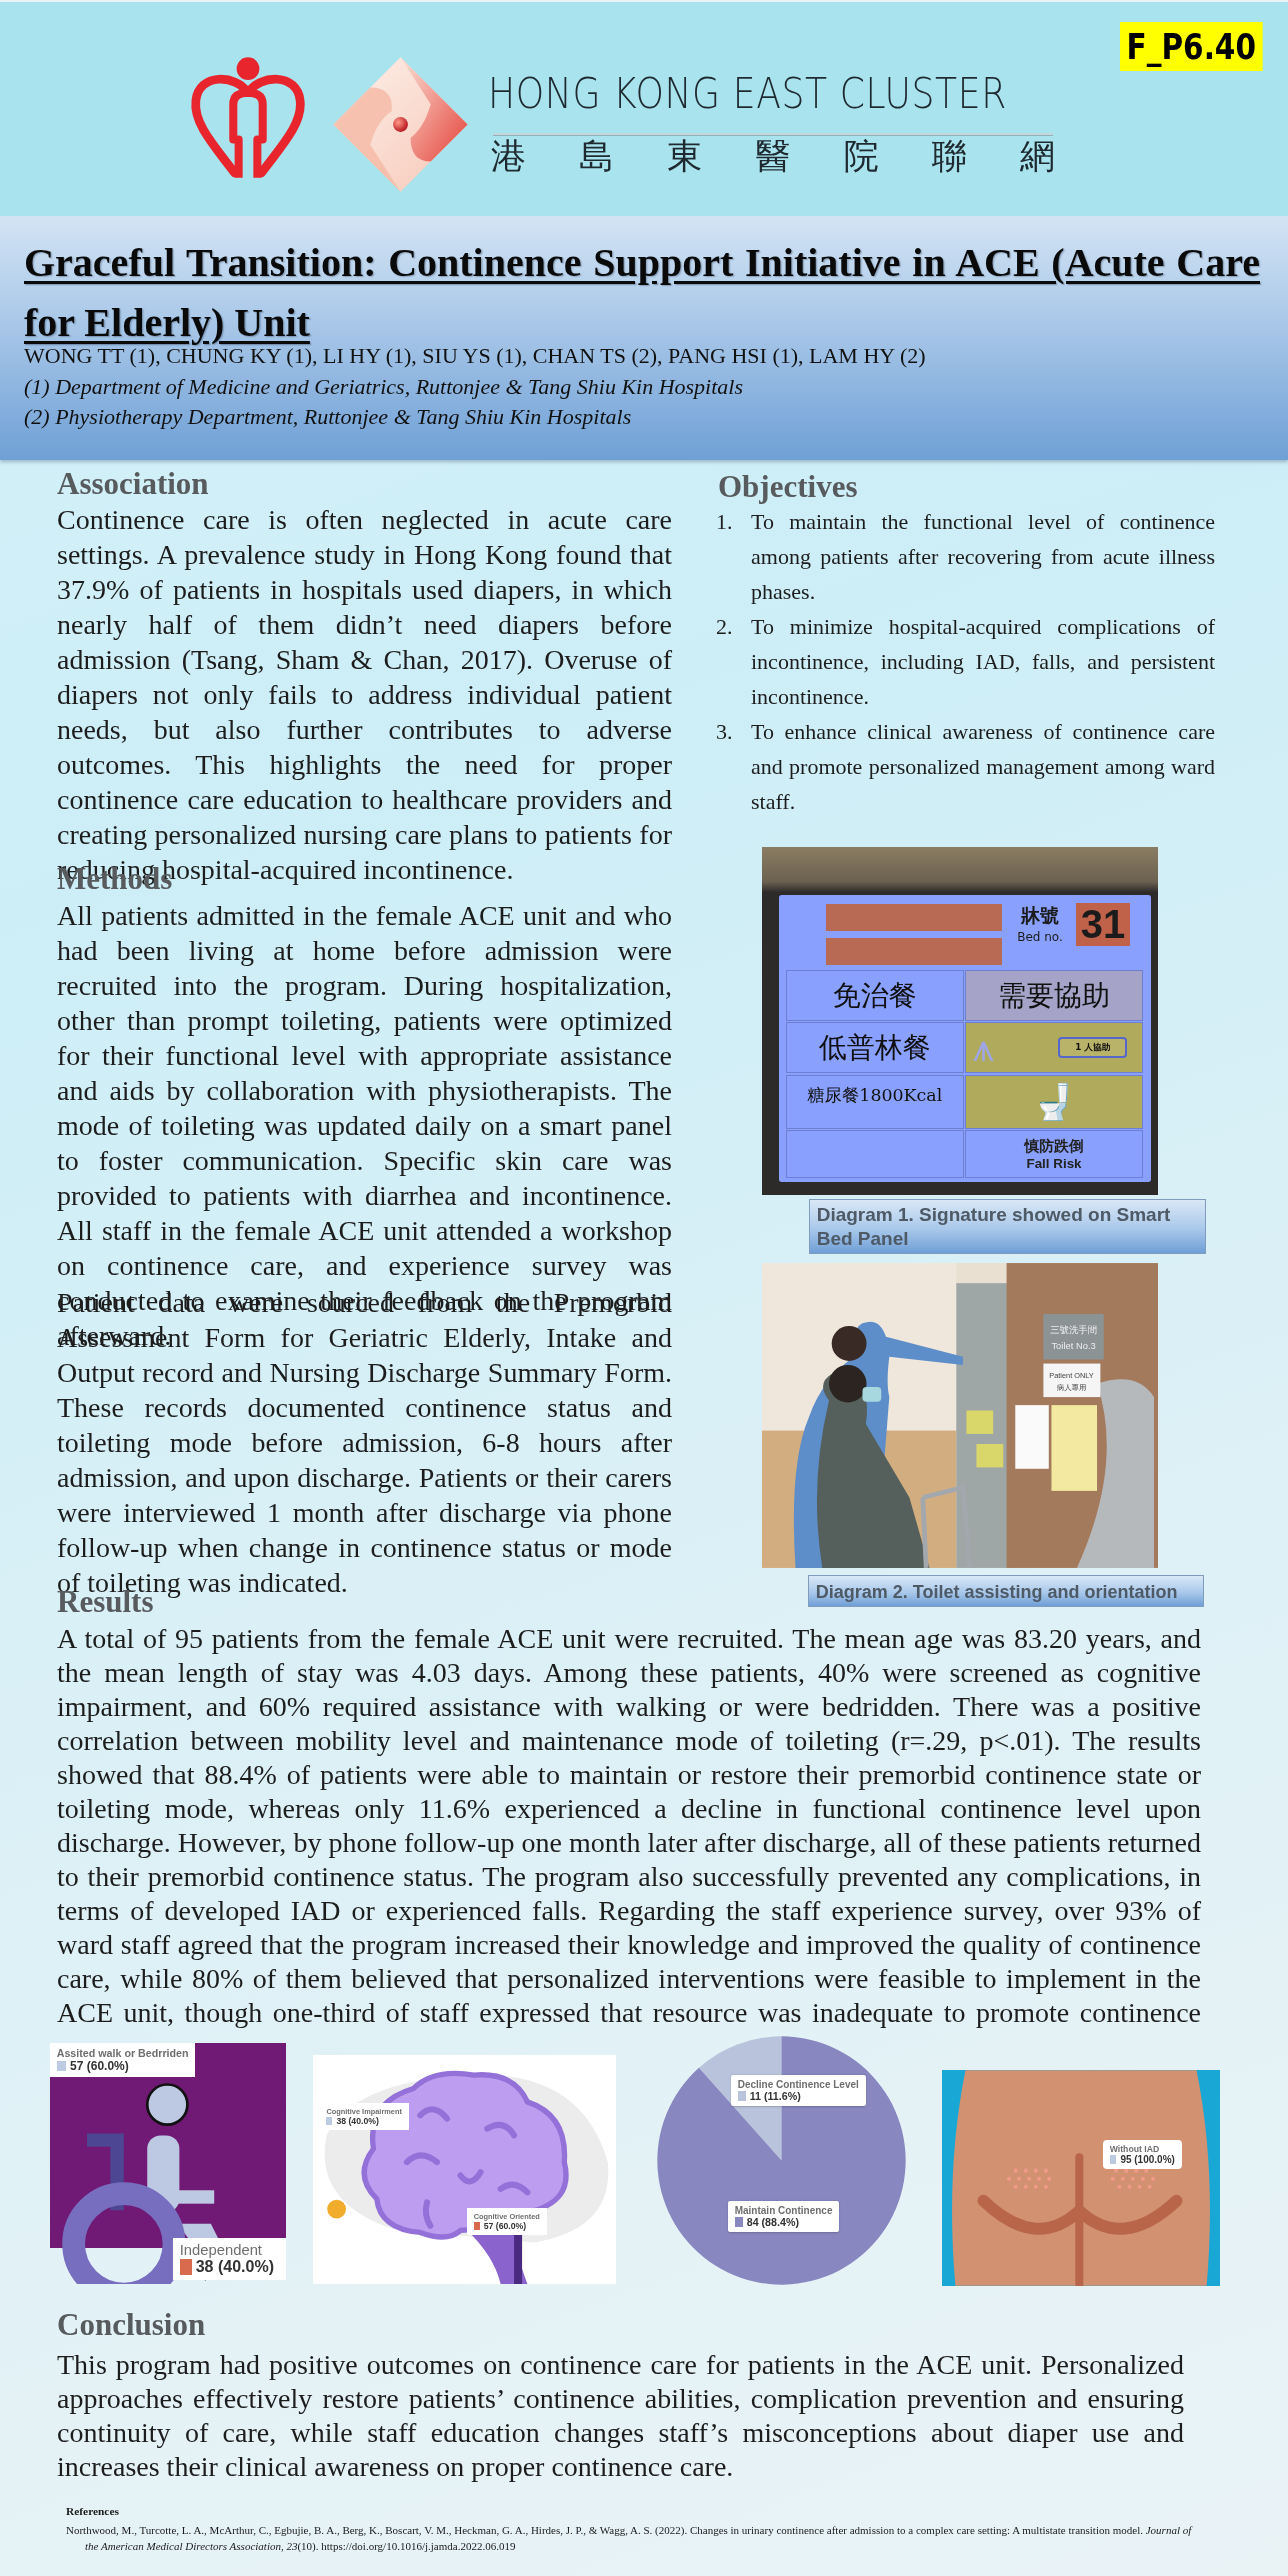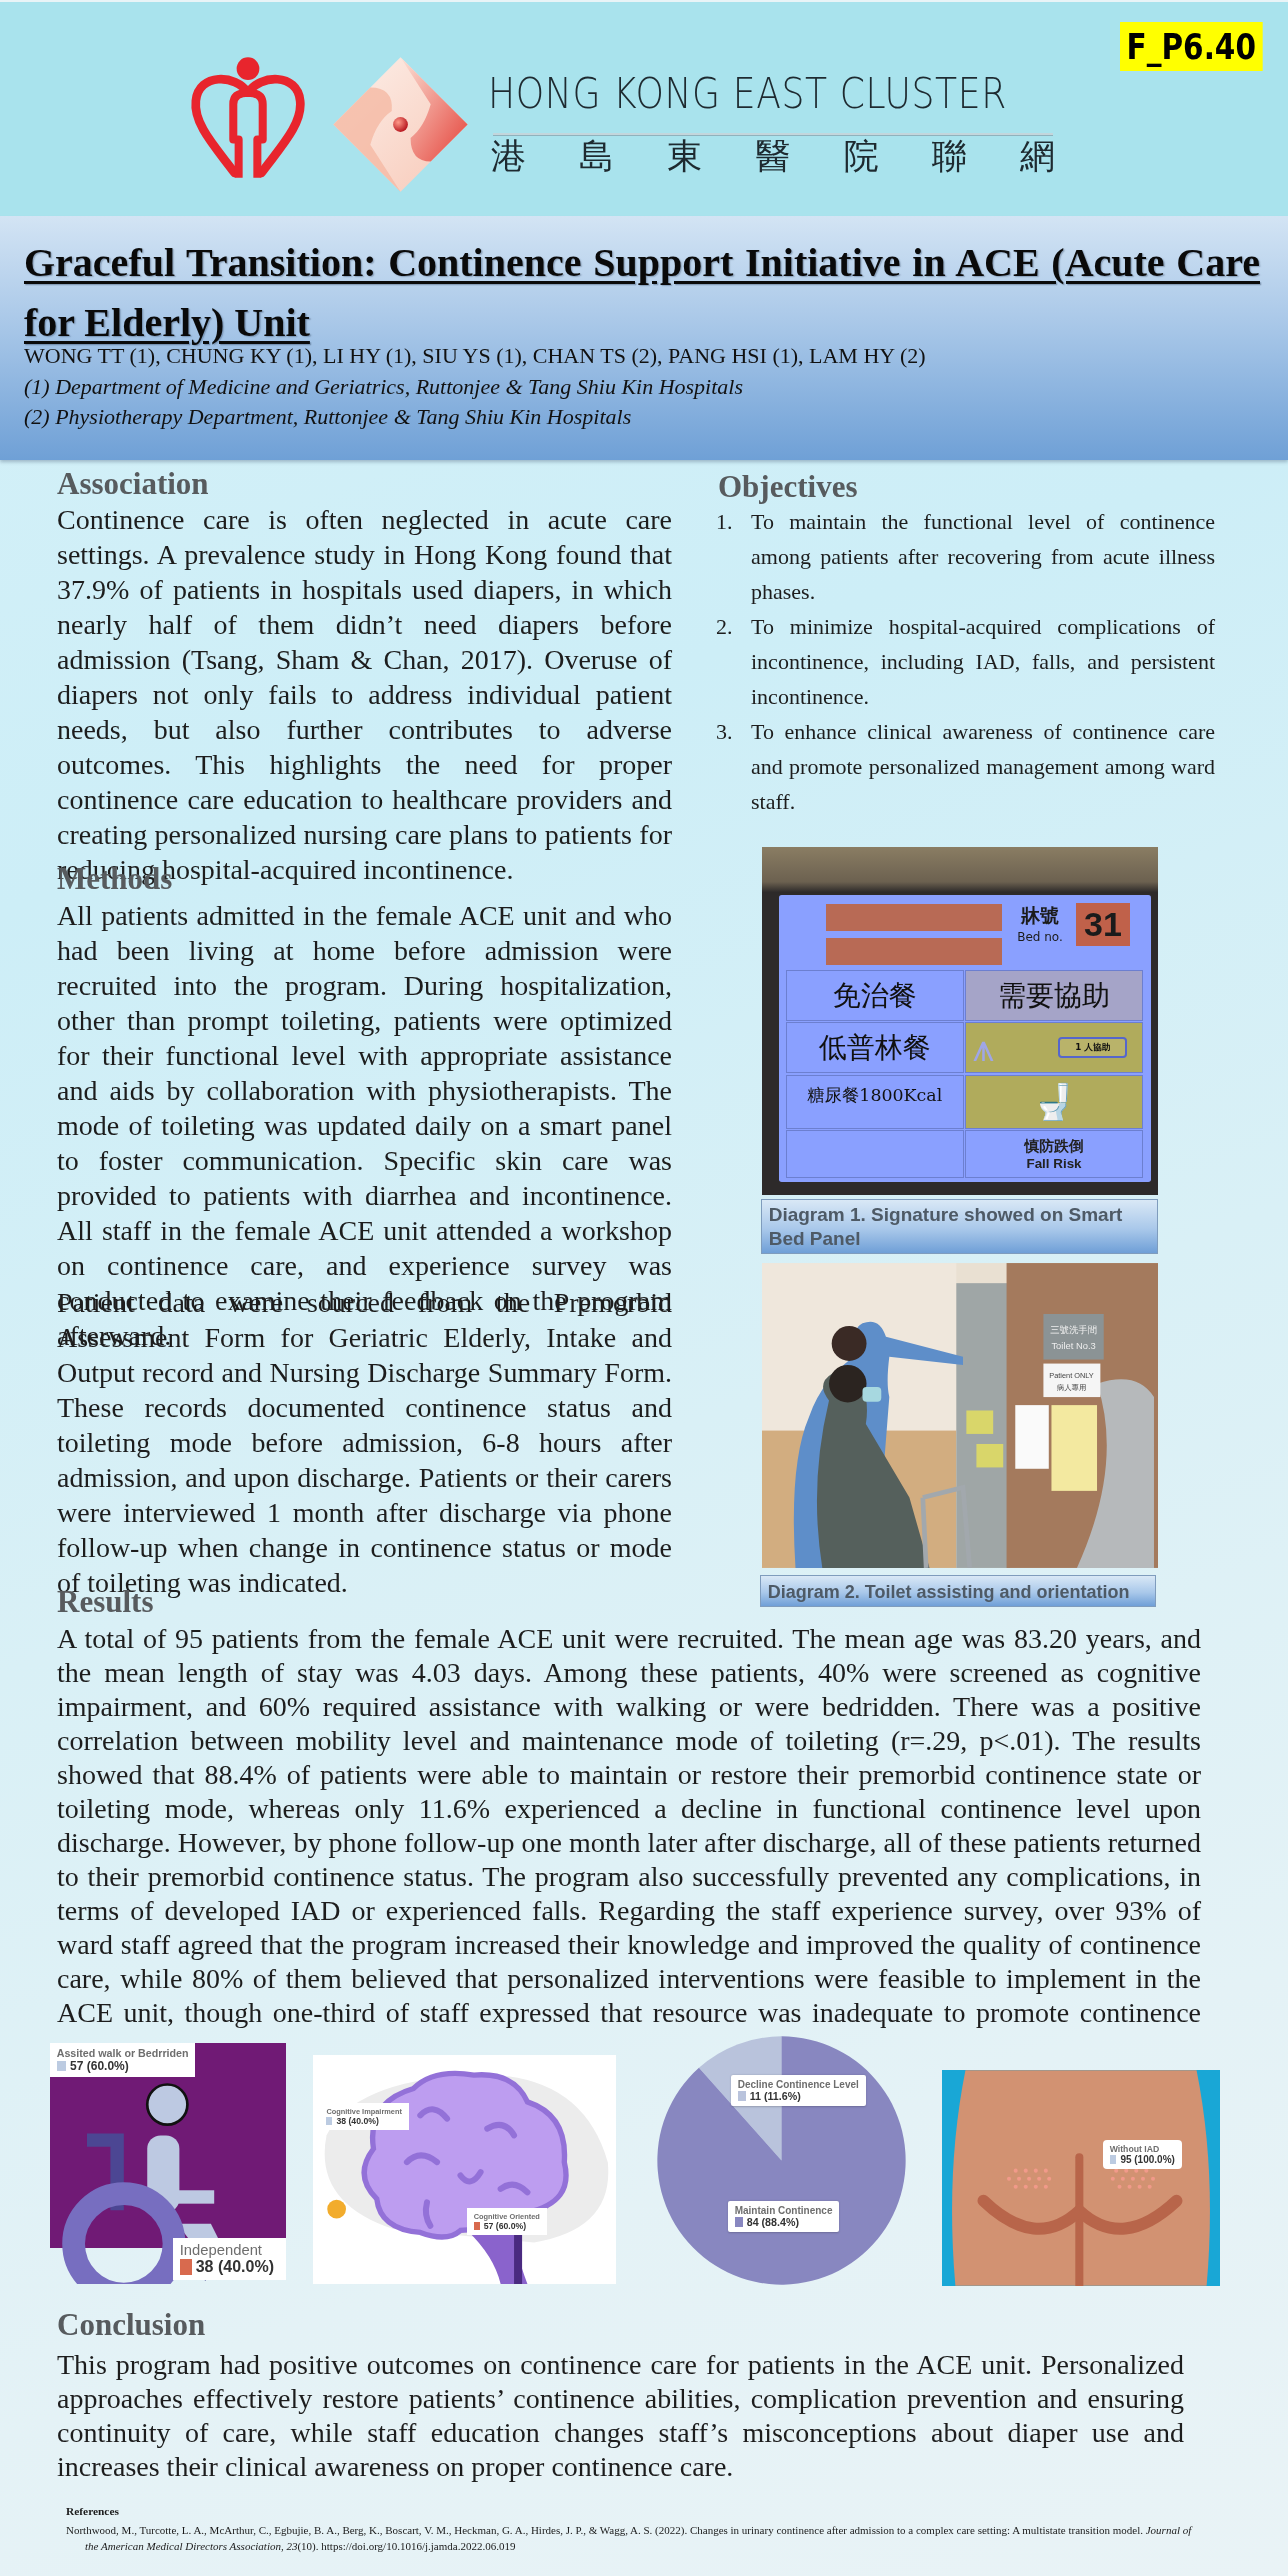--- a/index.html
+++ b/index.html
@@ -81,21 +81,21 @@
   #methods-h { left: 57px; top: 860px; }
   #methods-p1 { left: 57px; top: 898px; width: 615px; }
   #methods-p2 { left: 57px; top: 1285px; width: 615px; }
 
   
   .photo { position: absolute; overflow: hidden; }
   #fig1-photo { left: 762px; top: 847px; width: 396px; height: 348px; background: linear-gradient(180deg,#8a7d63 0%,#6c6150 10%,#2d2a2a 13%,#2d2a2a 100%); }
   .caption {
     position: absolute; font-family: "Liberation Sans", sans-serif; font-weight: bold;
     color: #4e5a66; background: linear-gradient(180deg, #d9e8f6 0%, #a9c8ea 55%, #6f9fd7 100%);
-    border: 0.7px solid #7f9cbd; padding: 2.7px 6.7px; line-height: 24px;
+    border: 0.7px solid #7f9cbd; padding: 2.7px 6.7px; line-height: 24px; margin-left: 48px;
   }
   #fig1-caption { left: 761px; top: 1199px; width: 397px; height: 55px; font-size: 19px; line-height: 24px; padding-top: 2.7px; }
   #fig2-photo { left: 762px; top: 1263px; width: 396px; height: 305px; }
   #fig2-caption { left: 760px; top: 1575px; width: 396px; height: 32px; font-size: 18px; line-height: 27px; }
 
   
   .panel-screen { position: absolute; left: 17px; top: 48px; width: 372px; height: 287px; background: #8aa0ff; border-radius: 2.7px; }
   .panel-cell { position: absolute; border: 0.7px solid #6c7fd0; font-family: "DejaVu Sans", sans-serif; color: #111; display: flex; align-items: center; justify-content: center; }
 
   #results-h { left: 57px; top: 1583px; }
@@ -190,21 +190,21 @@
 <div id="methods-h" class="sec-h">Methods</div>
 <div id="methods-p1" class="body-text">All patients admitted in the female ACE unit and who had been living at home before admission were recruited into the program. During hospitalization, other than prompt toileting, patients were optimized for their functional level with appropriate assistance and aids by collaboration with physiotherapists. The mode of toileting was updated daily on a smart panel to foster communication. Specific skin care was provided to patients with diarrhea and incontinence. All staff in the female ACE unit attended a workshop on continence care, and experience survey was conducted to examine their feedback on the program afterward.</div>
 <div id="methods-p2" class="body-text">Patient data were sourced from the Premorbid Assessment Form for Geriatric Elderly, Intake and Output record and Nursing Discharge Summary Form. These records documented continence status and toileting mode before admission, 6-8 hours after admission, and upon discharge. Patients or their carers were interviewed 1 month after discharge via phone follow-up when change in continence status or mode of toileting was indicated.</div>
 
 <div id="fig1-photo" class="photo">
   <div class="panel-screen">
     <div class="abs" style="left:47px;top:9.4px;width:176px;height:27px;background:#b86a55;"></div>
     <div class="abs" style="left:47px;top:43px;width:176px;height:27px;background:#b86a55;"></div>
     <div class="abs" style="left:231px;top:8px;width:60px;text-align:center;font-family:'DejaVu Sans',sans-serif;font-weight:bold;font-size:19px;">牀號</div>
     <div class="abs" style="left:231px;top:35px;width:60px;text-align:center;font-family:'DejaVu Sans',sans-serif;font-size:12px;">Bed no.</div>
-    <div class="abs" style="left:297px;top:8px;width:54px;height:43px;background:#c0614a;font-family:'Liberation Sans',sans-serif;font-size:34px;font-weight:bold;text-align:center;line-height:43px;">31</div>
+    <div class="abs" style="left:297px;top:8px;width:54px;height:43px;background:#c0614a;font-family:'Liberation Sans',sans-serif;font-size:40px;font-weight:bold;text-align:center;line-height:43px;">31</div>
 
     <div class="panel-cell" style="left:6.7px;top:75px;width:178px;height:51px;font-size:28px;">免治餐</div>
     <div class="panel-cell" style="left:186px;top:75px;width:178px;height:51px;font-size:28px;background:#a5a4c8;">需要協助</div>
     <div class="panel-cell" style="left:6.7px;top:127px;width:178px;height:51px;font-size:28px;">低普林餐</div>
     <div class="panel-cell" style="left:186px;top:127px;width:178px;height:51px;background:#b0ab5c;justify-content:flex-end;padding-right:14.8px;">
       <span class="abs" style="left:6.7px;top:2.7px;font-size:38px;color:#9fa6e6;">⩚</span>
       <span style="border:2px solid #5566cc;border-radius:4px;background:#b9b36a;font-size:8.7px;padding:2.7px 14.8px;font-weight:bold;">1 人協助</span>
     </div>
     <div class="panel-cell" style="left:6.7px;top:180px;width:178px;height:54px;font-family:'DejaVu Serif',serif;font-size:17.4px;align-items:flex-start;padding-top:6.7px;">糖尿餐1800Kcal</div>
     <div class="panel-cell" style="left:186px;top:180px;width:178px;height:54px;background:#b0ab5c;">

